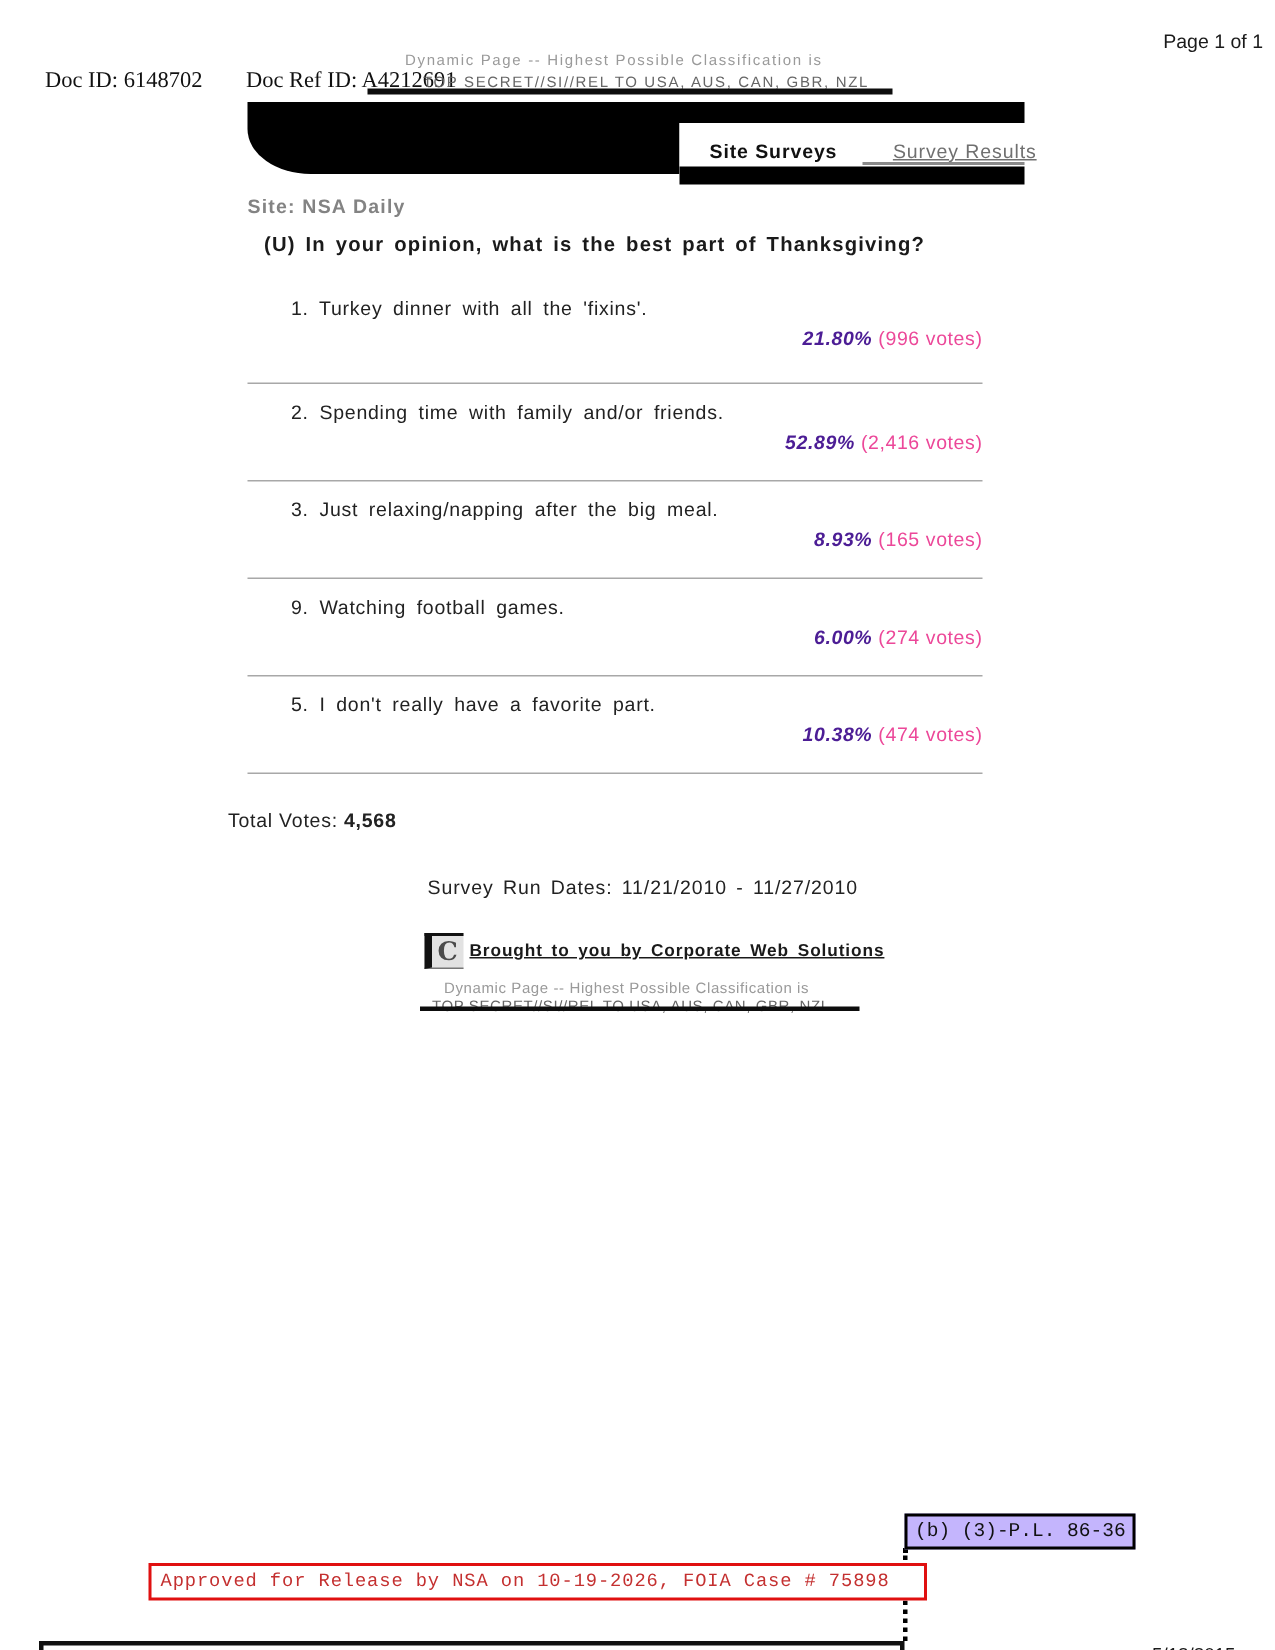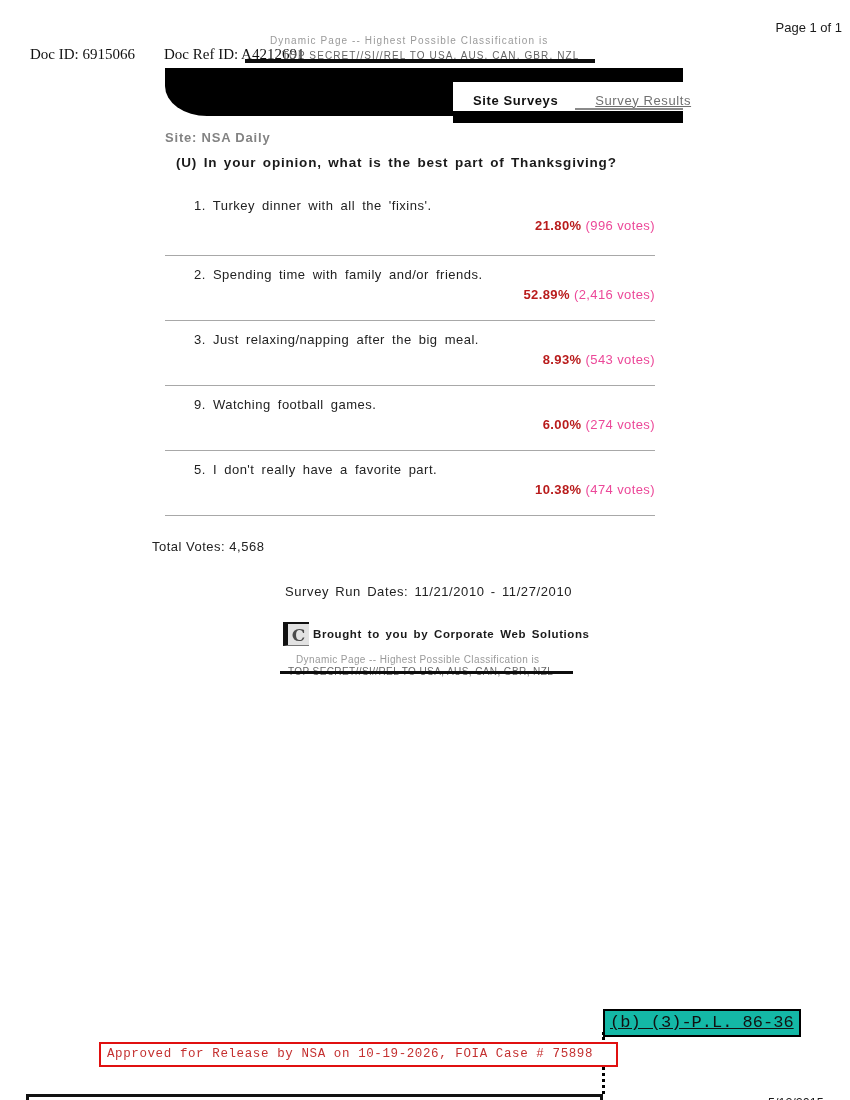--- a/index.html
+++ b/index.html
@@ -38,50 +38,50 @@
 
   
   .site-label{top:114px;left:165px;font-size:13px;font-weight:bold;color:#838383;letter-spacing:0.8px;}
   .question{top:139px;left:176px;font-size:13.5px;font-weight:bold;color:#1a1a1a;letter-spacing:0.8px;word-spacing:2px;}
 
   .options{top:176px;left:165px;width:490px;}
   .option{border-bottom:1px solid #a8a8a8;padding:11px 0 18px 0;}
   .option:first-child{padding-top:6px;padding-bottom:22px;}
   .option-label{font-size:13px;color:#222;letter-spacing:0.5px;word-spacing:3px;padding-left:29px;}
   .option-value{text-align:right;font-size:13px;margin-top:5px;letter-spacing:0.4px;color:#222;}
-  .option-percent{font-weight:bold;color:#b91c1c;}
+  .option-percent{font-weight:bold;color:#4c1d95;font-style:italic;}
   .option-votes{color:#ec4899;}
 
   .total-line{top:523px;left:152px;font-size:13px;letter-spacing:0.5px;color:#222;}
-  .total-value{font-weight:normal;}
+  .total-value{font-weight:bold;}
 
   .run-dates{top:568px;left:285px;font-size:13px;letter-spacing:0.6px;word-spacing:2px;color:#222;}
 
   .credit-row{top:606px;left:283px;display:flex;align-items:center;}
   .cws-logo{width:21px;height:21px;background:#e2e2e2;border-left:5px solid #111;border-top:2px solid #111;border-bottom:1px solid #777;
     display:flex;align-items:center;justify-content:center;font-weight:bold;font-size:17px;color:#4a4a4a;
     font-family:"DejaVu Serif",serif;}
-  .credit-text{margin-left:4px;font-size:11.5px;font-weight:bold;color:#1a1a1a;letter-spacing:0.6px;word-spacing:2px;}
+  .credit-text{margin-left:4px;font-size:11.5px;font-weight:bold;color:#1a1a1a;letter-spacing:0.6px;word-spacing:2px;text-decoration:underline;}
 
   
-  .exemption-box{top:993px;left:603px;border:2.5px solid #000;background:#14b8a6;padding:2px 5px 3px 5px;
-    font-family:"Liberation Mono","DejaVu Sans Mono",monospace;font-size:17px;color:#111;white-space:nowrap;text-decoration:underline;}
+  .exemption-box{top:993px;left:603px;border:2.5px solid #000;background:#c4b5fd;padding:2px 5px 3px 5px;
+    font-family:"Liberation Mono","DejaVu Sans Mono",monospace;font-size:13px;color:#111;white-space:nowrap;}
   .leader-dots{top:1016px;left:598px;width:4px;height:62px;border-right:3px dotted #000;}
   .approval-box{top:1026px;left:99px;width:505px;border:2px solid #e01010;background:#fff;padding:3px 4px 4px 6px;
     font-family:"Liberation Mono","DejaVu Sans Mono",monospace;font-size:12.5px;color:#c43030;white-space:nowrap;letter-spacing:0.6px;}
   .bottom-rect{top:1078px;left:26px;width:571px;height:40px;border:3px solid #111;background:#fff;}
   .print-date{top:1080px;left:768px;font-size:12.5px;color:#1a1a1a;}
 </style>
 </head>
 <body>
 
 <div class="page">
 
   <div class="abs page-number">Page 1 of 1</div>
-  <div class="abs doc-id">Doc ID: 6915066</div>
+  <div class="abs doc-id">Doc ID: 6148702</div>
   <div class="abs doc-ref">Doc Ref ID: A4212691</div>
 
   <div class="abs classif-dyn top">Dynamic Page -- Highest Possible Classification is</div>
   <div class="abs classif-ts top">TOP SECRET//SI//REL TO USA, AUS, CAN, GBR, NZL</div>
   <div class="abs strike-bar top"></div>
 
   <div class="abs banner-left"></div>
   <div class="abs banner-top-bar"></div>
   <div class="abs tab-strip">
     <span class="tab active">Site Surveys</span>
@@ -105,21 +105,21 @@
       <div class="option-label">2. Spending time with family and/or friends.</div>
       <div class="option-value">
         <span class="option-percent">52.89%</span>
         <span class="option-votes">(2,416 votes)</span>
       </div>
     </div>
     <div class="option">
       <div class="option-label">3. Just relaxing/napping after the big meal.</div>
       <div class="option-value">
         <span class="option-percent">8.93%</span>
-        <span class="option-votes">(543 votes)</span>
+        <span class="option-votes">(165 votes)</span>
       </div>
     </div>
     <div class="option">
       <div class="option-label">9. Watching football games.</div>
       <div class="option-value">
         <span class="option-percent">6.00%</span>
         <span class="option-votes">(274 votes)</span>
       </div>
     </div>
     <div class="option">

